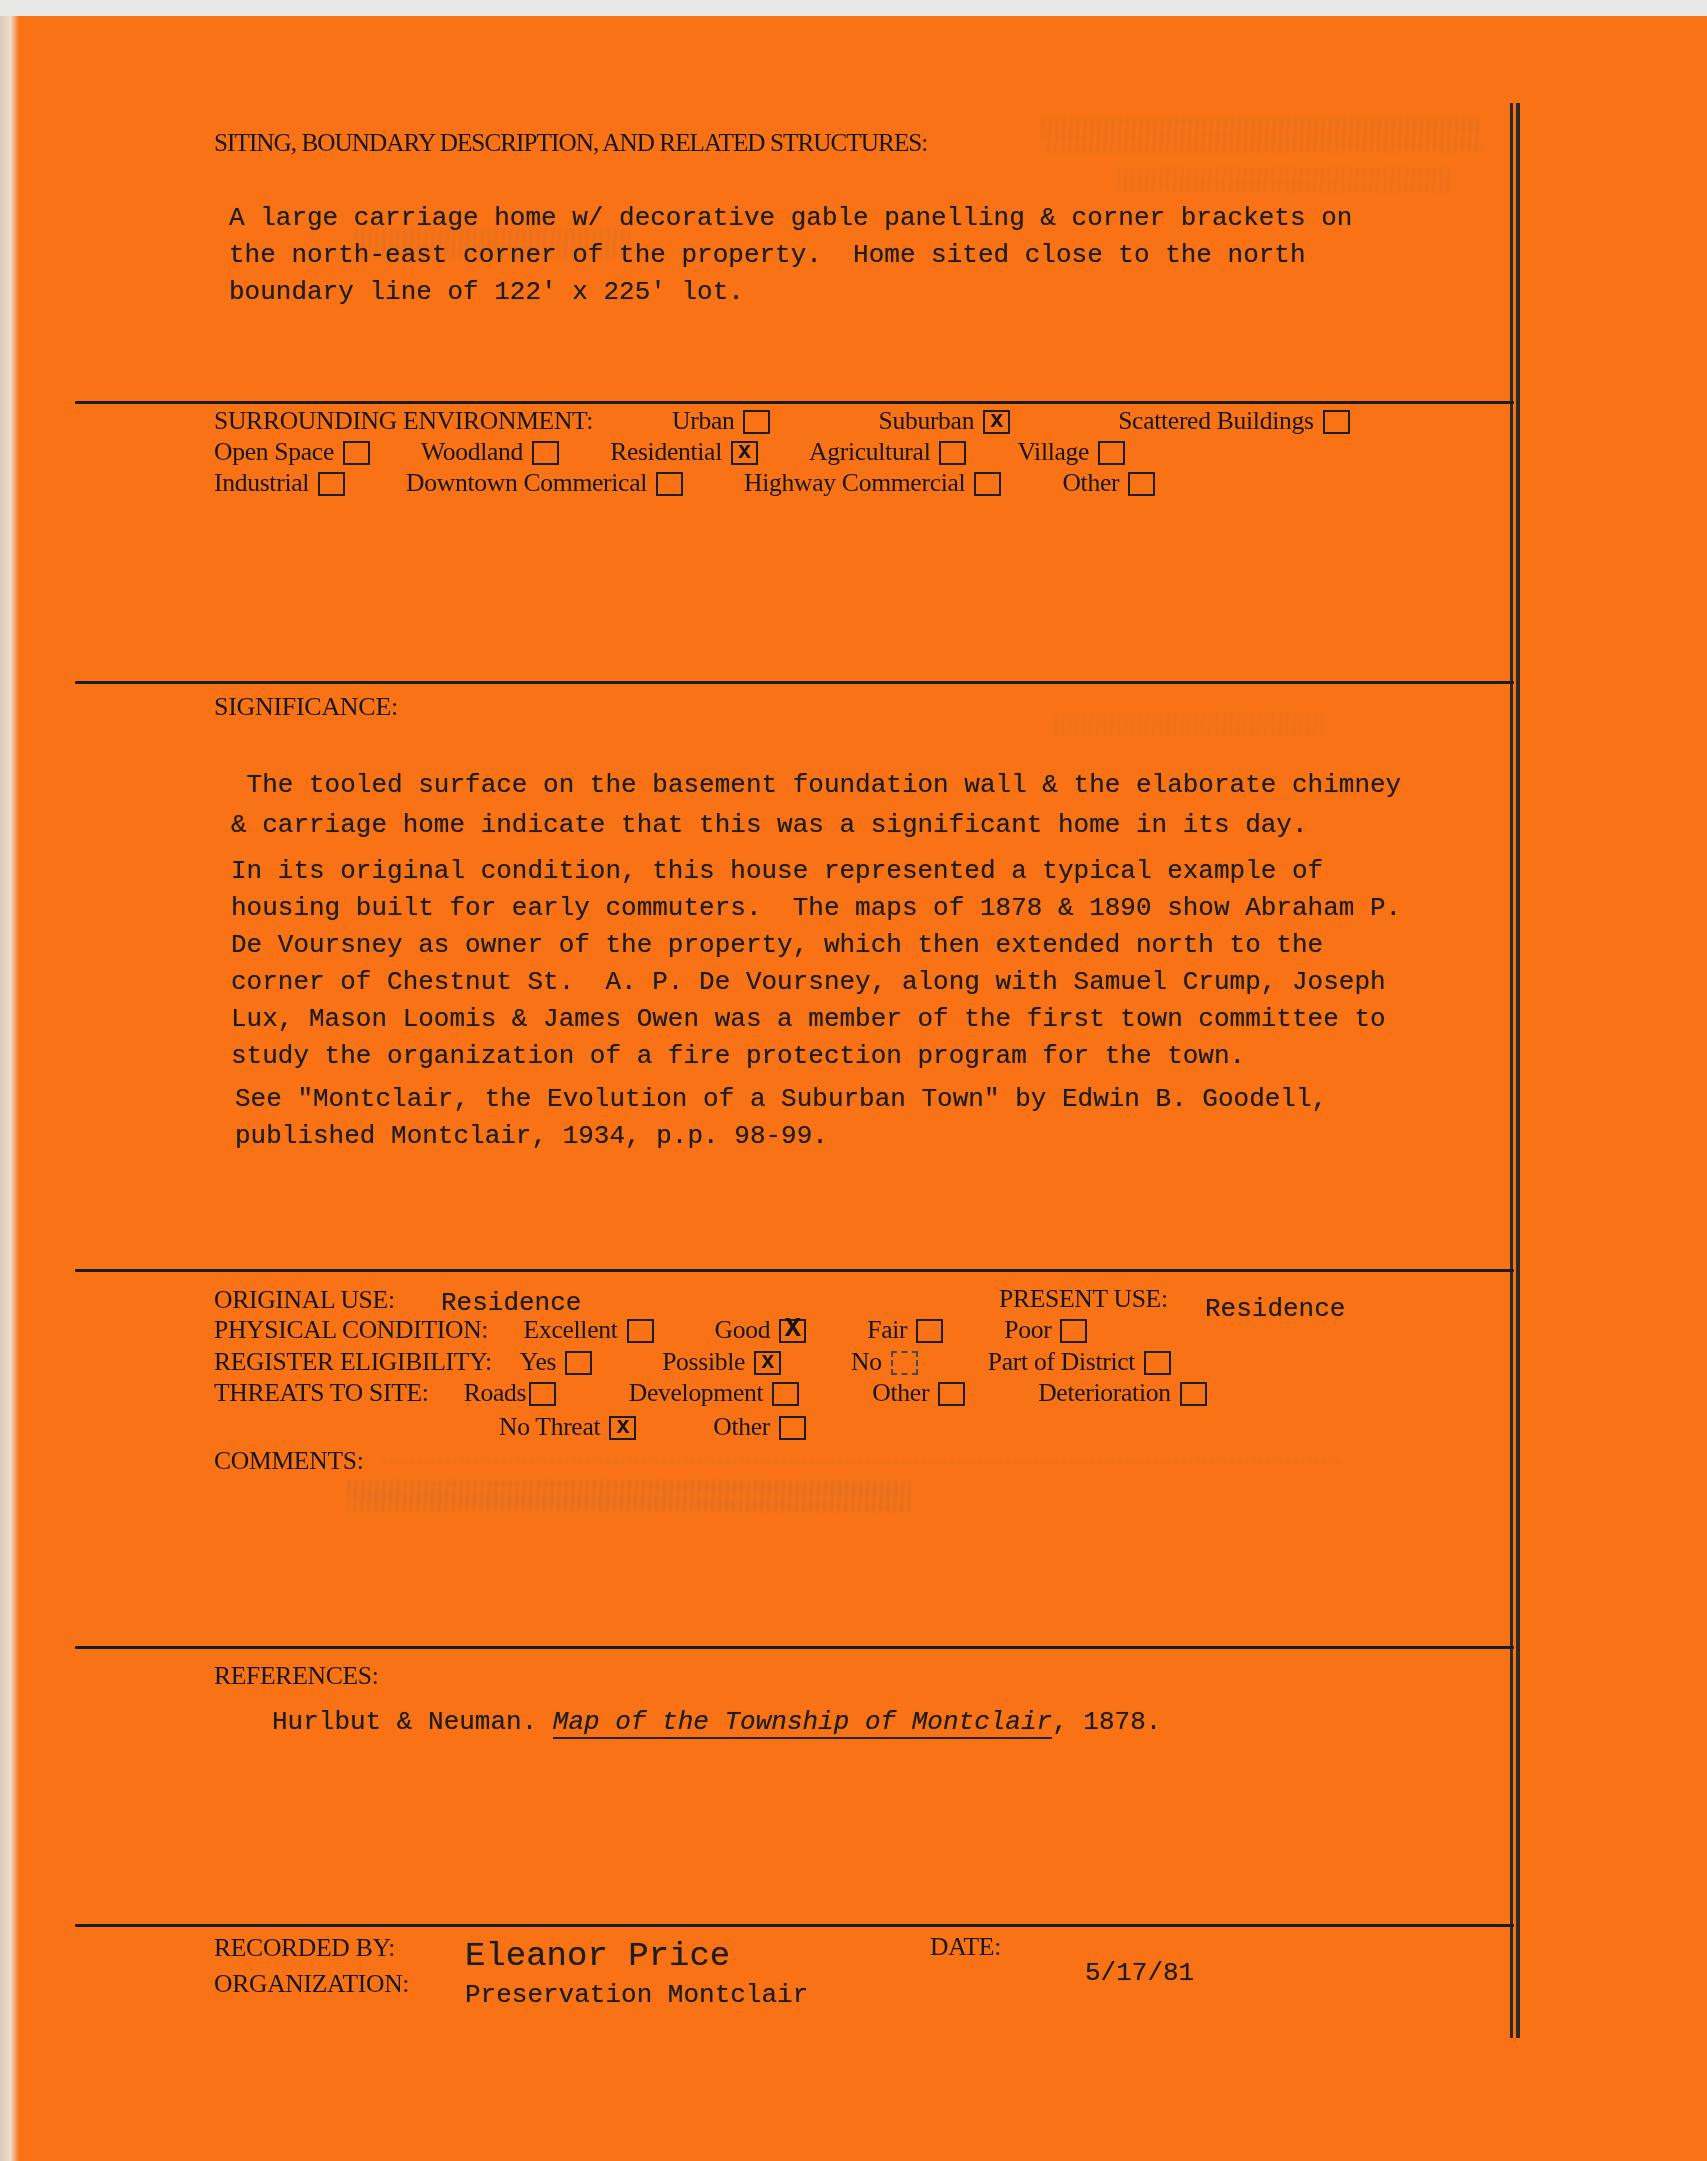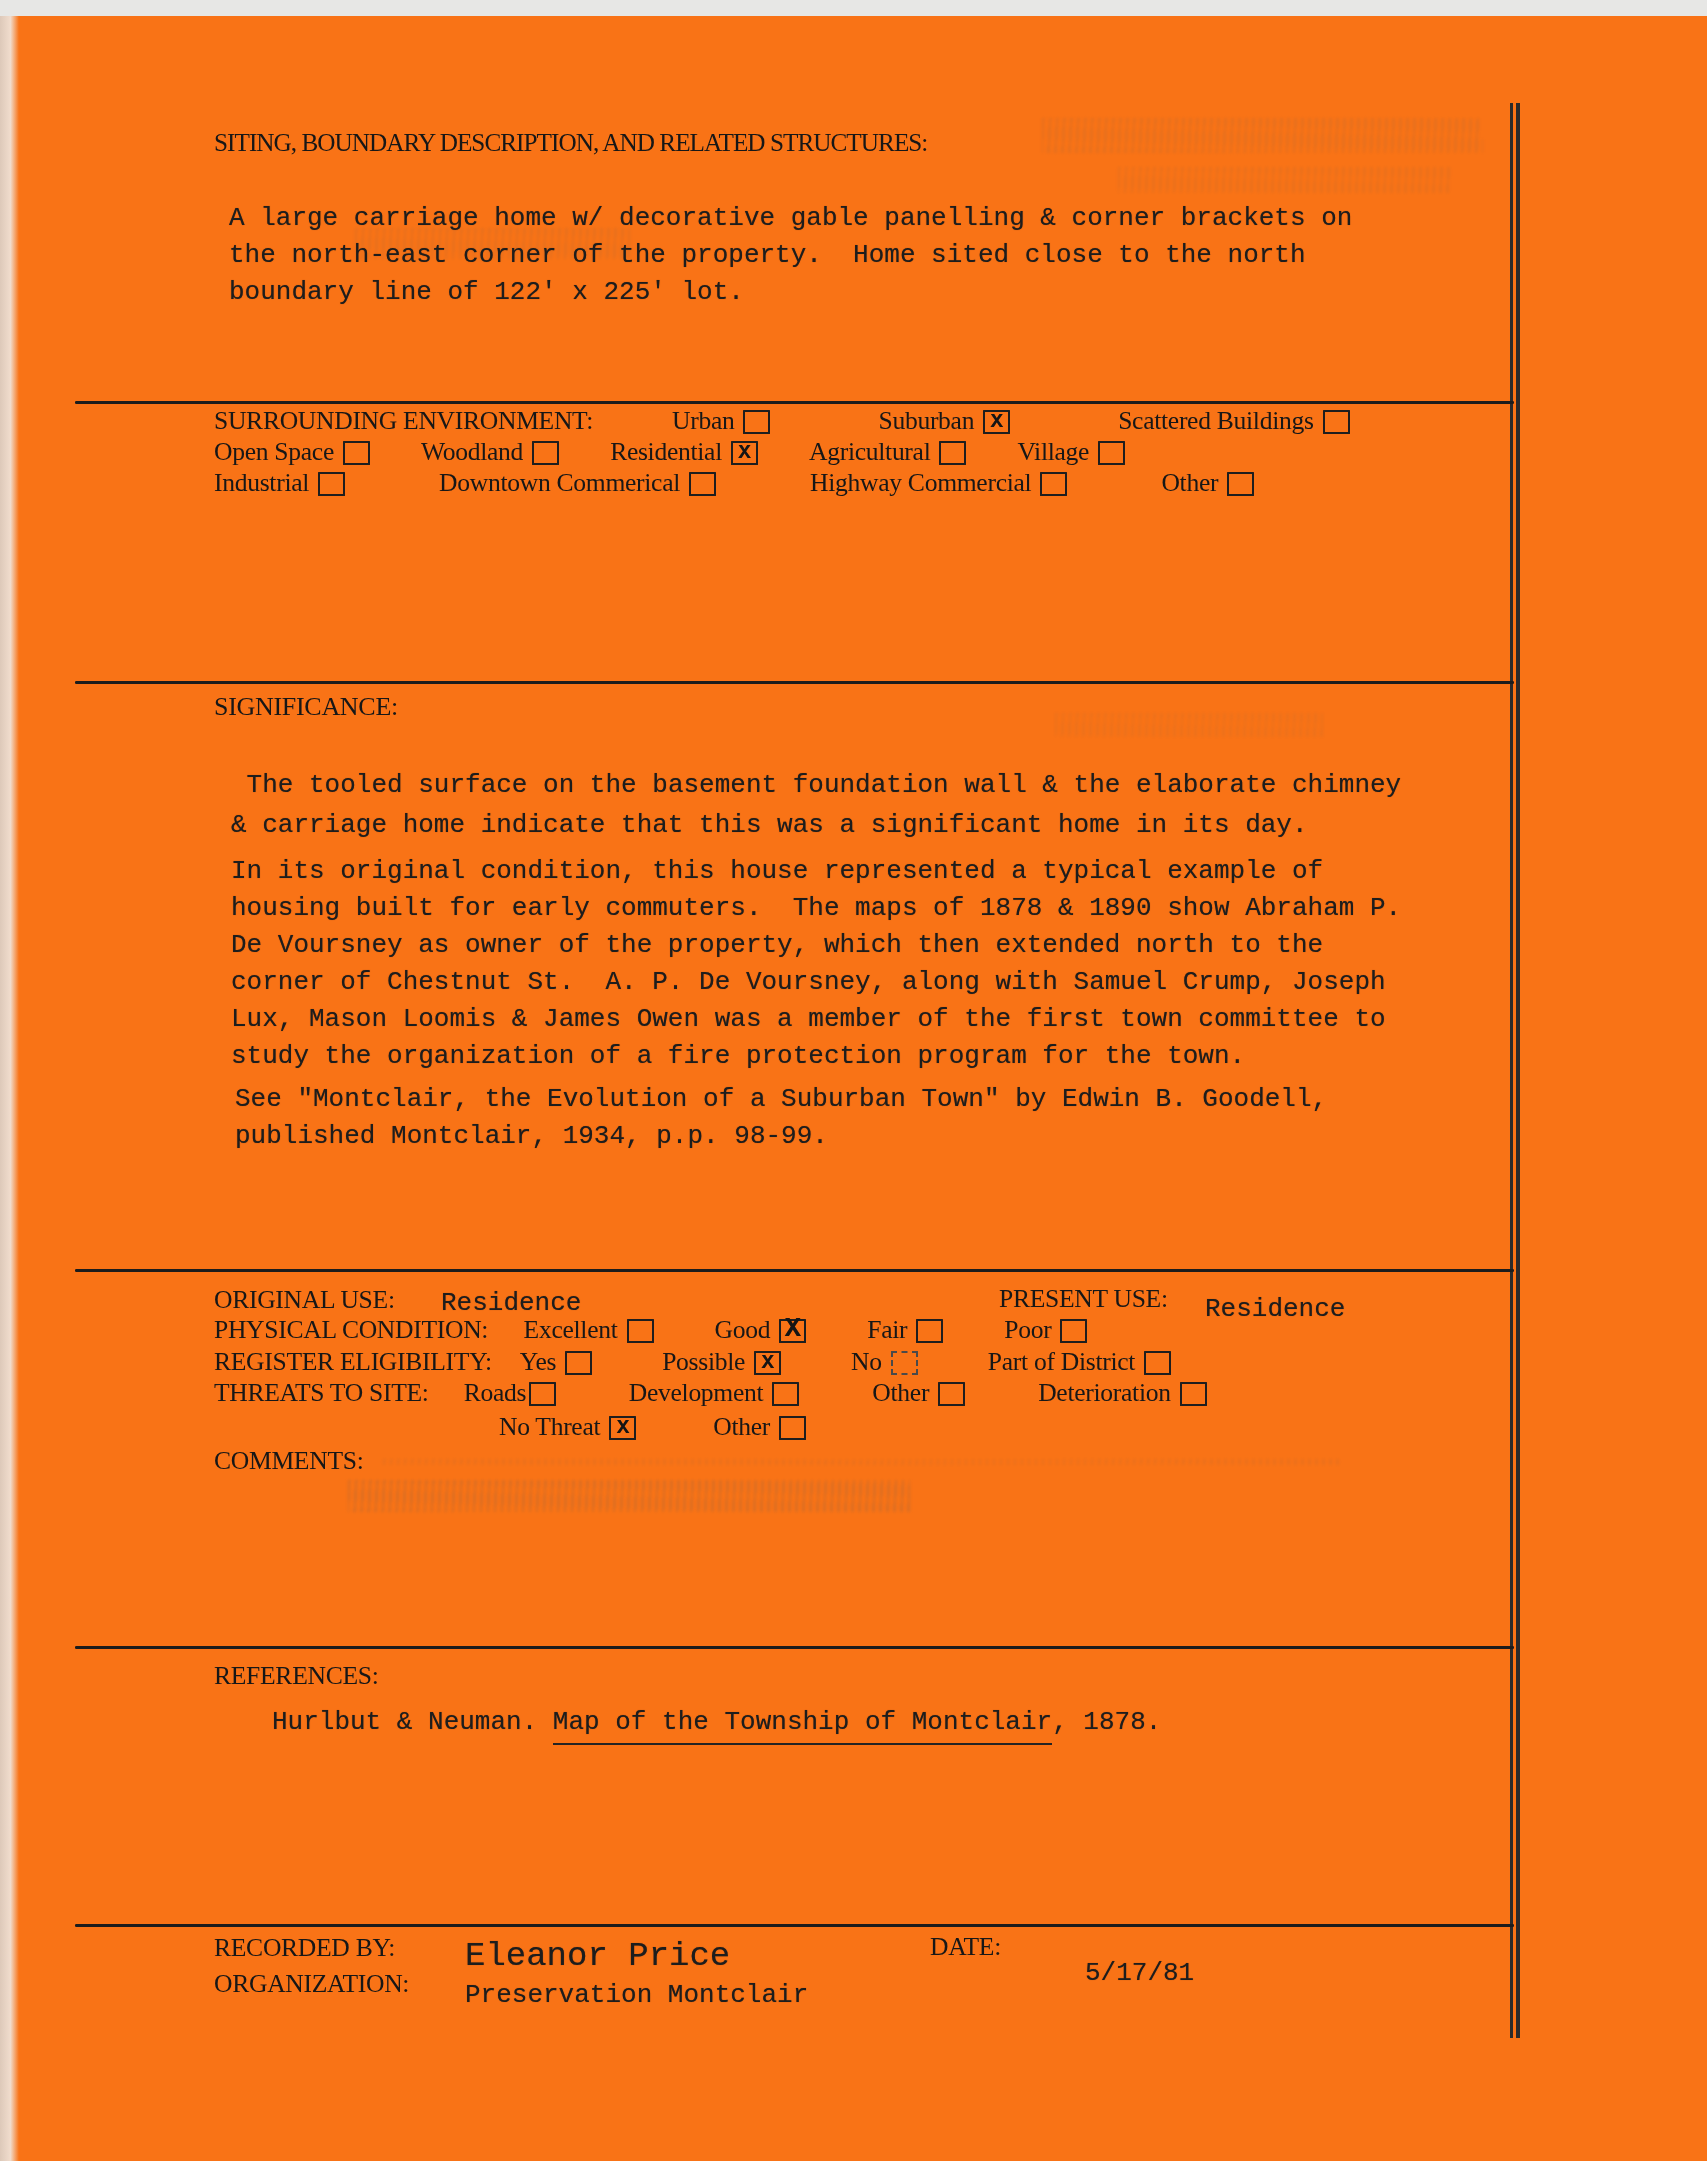--- a/index.html
+++ b/index.html
@@ -47,21 +47,21 @@
     display:inline-block;box-sizing:border-box;
     width:27px;height:24px;margin-left:9px;margin-top:1.3px;
     border:2.2px solid #1e1e1e;border-radius:0.6px;
     text-align:center;
     font-family:"Liberation Mono", monospace;
     font-weight:700;font-size:21px;line-height:19px;color:#151515;
     text-shadow:0 0 0.6px rgba(25,25,25,.6);
     flex:none;
   }
   .cb.scribble{font-size:27px;line-height:17px;overflow:visible;}
-  .underlined{border-bottom:2.2px solid #242424;padding-bottom:6px;}
+  .underlined{border-bottom:2.2px solid #242424;padding-bottom:0;font-style:italic;}
   .smudge{position:absolute;filter:blur(1.6px);
     background:repeating-linear-gradient(93deg, rgba(90,90,90,.38) 0 2.6px, rgba(200,200,200,0) 2.6px 7px);}
 </style>
 </head>
 <body>
 
 <div class="page">
 
   <div class="scan-edge"></div>
   <div class="vline"></div>
@@ -112,21 +112,21 @@
     <span class="item">
       <span>Agricultural</span>
       <span class="cb"></span>
     </span>
     <span class="item">
       <span>Village</span>
       <span class="cb"></span>
     </span>
   </div>
 
-  <div class="row" style="left:214px;top:452px;gap:94px">
+  <div class="row" style="left:214px;top:452px;gap:61px">
     <span class="item">
       <span>Industrial</span>
       <span class="cb"></span>
     </span>
     <span class="item">
       <span>Downtown Commerical</span>
       <span class="cb"></span>
     </span>
     <span class="item">
       <span>Highway Commercial</span>

